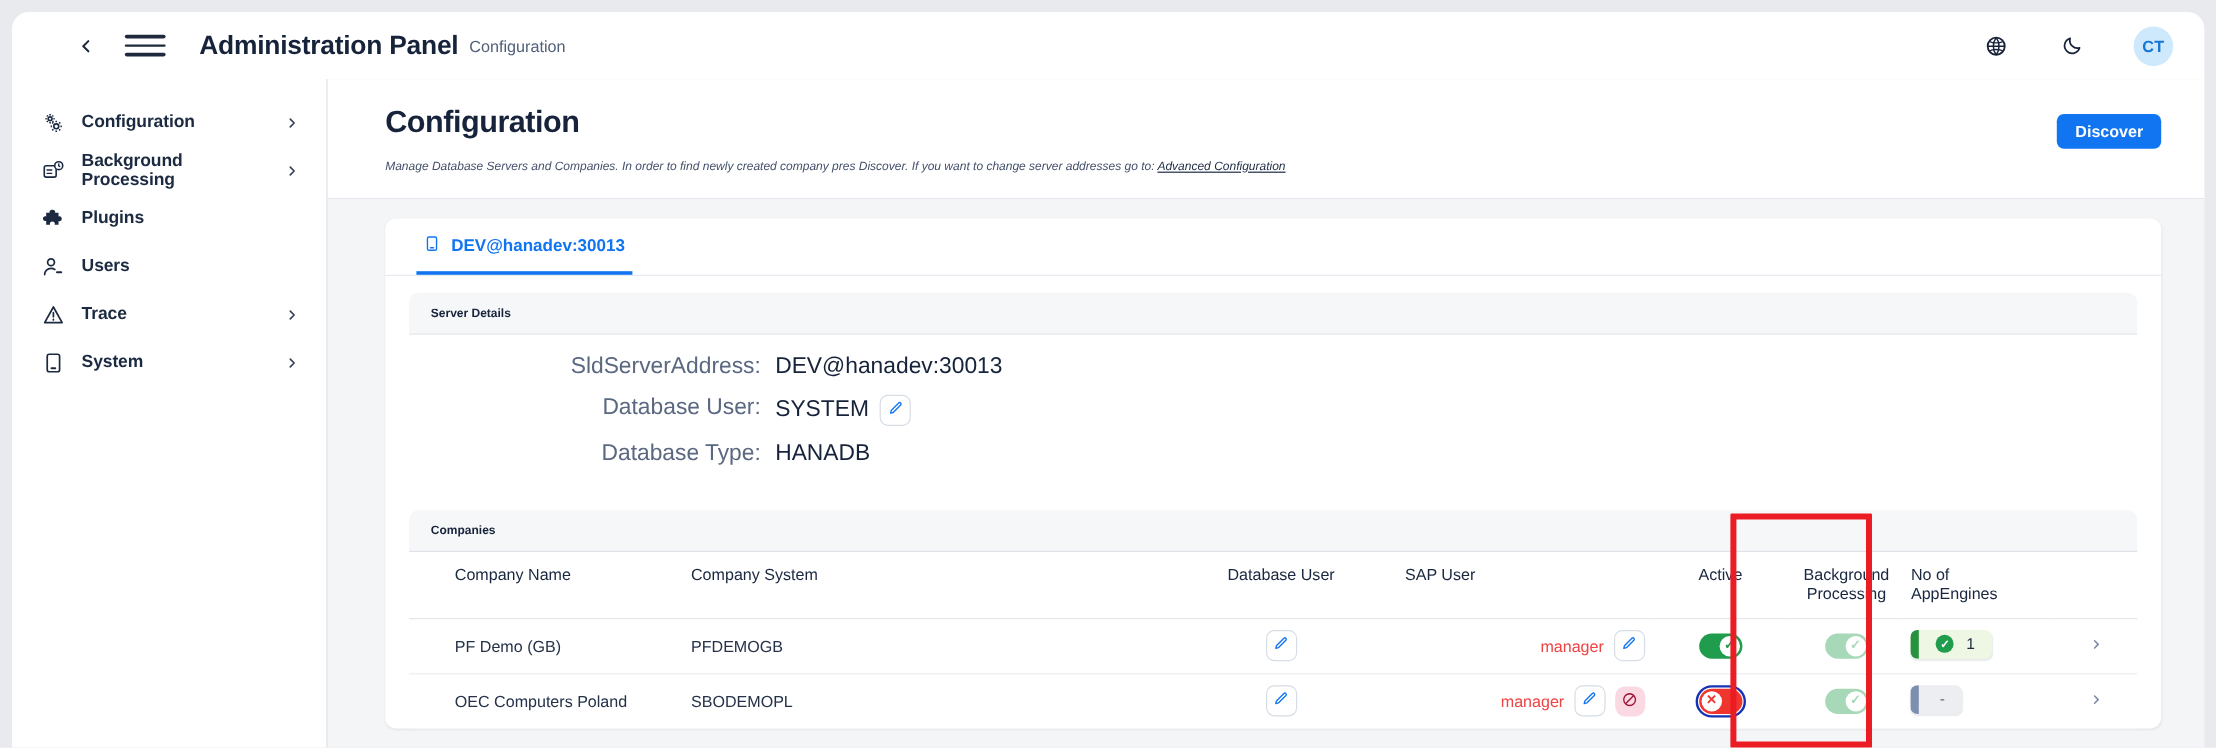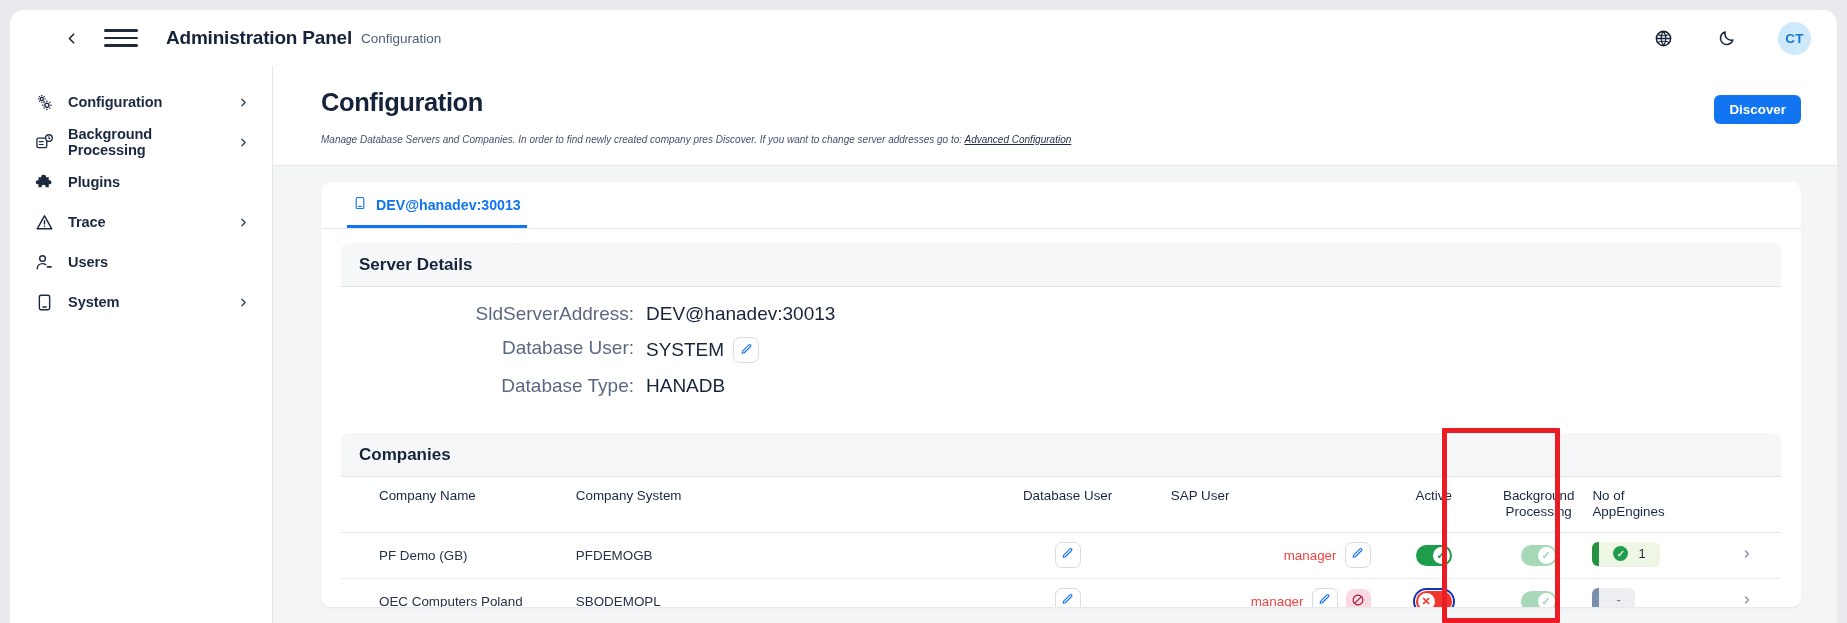--- a/index.html
+++ b/index.html
@@ -28,21 +28,21 @@
   .tb-back {
     width: 30px; height: 30px; display: flex; align-items: center; justify-content: center;
     color: #1e2a3b; cursor: pointer;
   }
   .tb-burger {
     width: 34px; height: 30px; display: flex; flex-direction: column; justify-content: center;
     gap: 5px; margin-left: 18px; cursor: pointer;
   }
   .tb-burger i { display:block; height: 2.6px; background: #1e2a3b; border-radius: 2px; }
   .tb-title {
-    margin-left: 28px; font-size: 19px; font-weight: bold; color: #16233a;
+    margin-left: 28px; font-size: 22px; font-weight: bold; color: #16233a;
     letter-spacing: -0.2px;
   }
   .tb-sub { margin-left: 9px; font-size: 13.5px; color: #51607a; }
   .tb-right { margin-left: auto; display: flex; align-items: center; gap: 38px; }
   .tb-ico { width: 26px; height: 26px; display:flex; align-items:center; justify-content:center; cursor:pointer; color:#17233a; }
   .avatar {
     width: 33px; height: 33px; border-radius: 50%;
     background: #cde9fb; color: #1777d4;
     font-size: 13.5px; font-weight: 600;
     display: flex; align-items: center; justify-content: center;
@@ -99,21 +99,21 @@
     display: flex; align-items: center; gap: 9px;
     padding: 14px 6px 12px; margin-right: 22px;
     font-size: 14.2px; font-weight: bold; color: #1175f2;
     border-bottom: 3px solid #1175f2; cursor: pointer;
   }
 
   
   .panel-area { padding: 14px 20px 0 20px; }
   .panel { background: #f6f7f9; border-radius: 8px; margin-bottom: 18px; }
   .panel-title {
-    font-size: 17px; font-weight: bold; color: #16233a;
+    font-size: 10px; font-weight: bold; color: #16233a;
     padding: 12px 18px 11px; border-bottom: 1px solid #dfe3e8;
   }
   .panel-body { background: #ffffff; border-radius: 0 0 8px 8px; padding: 16px 0 18px; }
 
   .kv-row { display: flex; margin-bottom: 12px; font-size: 19px; }
   .kv-row:last-child { margin-bottom: 0; }
   .kv-key { width: 305px; text-align: right; color: #5b6881; padding-right: 12px; }
   .kv-val { color: #16233a; }
   .kv-inline { display: flex; align-items: center; gap: 9px; }
 
@@ -278,42 +278,42 @@
         <span class="side-ico">
           <svg width="19" height="19" viewBox="0 0 24 24" fill="#1c2a41">
               <path d="M10.5 2.2c-1.5 0-2.6 1-2.6 2.3 0 .4.1.7.2 1H4.4v3.8c-.3-.2-.7-.3-1.1-.3-1.3 0-2.3 1.1-2.3 2.6s1 2.6 2.3 2.6c.4 0 .8-.1 1.1-.3v4.2h4.2c-.2-.3-.3-.7-.3-1.1 0-1.3 1.1-2.3 2.6-2.3s2.6 1 2.6 2.3c0 .4-.1.8-.3 1.1h4.2V14c.3.2.7.3 1.1.3 1.3 0 2.3-1.1 2.3-2.6s-1-2.6-2.3-2.6c-.4 0-.8.1-1.1.3V5.5h-3.7c.1-.3.2-.6.2-1 0-1.3-1.1-2.3-2.6-2.3z"></path>
             </svg>
         </span>
         <span class="side-lbl">Plugins</span>
       </div>
 
       <div class="side-item">
         <span class="side-ico">
+          <svg width="19" height="19" viewBox="0 0 24 24" fill="none" stroke="#1c2a41" stroke-width="1.8">
+              <circle cx="9.5" cy="7" r="3.6"></circle>
+              <path d="M2.8 20c0-3.9 3-6.6 6.7-6.6 1.5 0 2.9.4 4 1.2" stroke-linecap="round"></path>
+              <path d="M15.8 17.5h4.4" stroke-width="2.2" stroke-linecap="round"></path>
+            </svg>
+        </span>
+        <span class="side-lbl">Users</span>
+      </div>
+
+      <div class="side-item">
+        <span class="side-ico">
           <svg width="19" height="19" viewBox="0 0 24 24" fill="none" stroke="#1c2a41" stroke-width="1.8" stroke-linejoin="round">
               <path d="M12 3.6 21.2 20H2.8L12 3.6z"></path>
               <path d="M12 9.6v4.2M12 16.6v.6" stroke-linecap="round"></path>
             </svg>
         </span>
         <span class="side-lbl">Trace</span>
         <span class="side-chev">
           <svg width="13" height="13" viewBox="0 0 24 24" fill="none" stroke="currentColor" stroke-width="2.5" stroke-linecap="round" stroke-linejoin="round">
               <polyline points="9 18 15 12 9 6"></polyline>
             </svg>
         </span>
-      </div>
-
-      <div class="side-item">
-        <span class="side-ico">
-          <svg width="19" height="19" viewBox="0 0 24 24" fill="none" stroke="#1c2a41" stroke-width="1.8">
-              <circle cx="9.5" cy="7" r="3.6"></circle>
-              <path d="M2.8 20c0-3.9 3-6.6 6.7-6.6 1.5 0 2.9.4 4 1.2" stroke-linecap="round"></path>
-              <path d="M15.8 17.5h4.4" stroke-width="2.2" stroke-linecap="round"></path>
-            </svg>
-        </span>
-        <span class="side-lbl">Users</span>
       </div>
 
       <div class="side-item">
         <span class="side-ico">
           <svg width="19" height="19" viewBox="0 0 24 24" fill="none" stroke="#1c2a41" stroke-width="1.8">
               <rect x="5.5" y="2.8" width="13" height="18.4" rx="2.2"></rect>
               <path d="M10 17.6h4" stroke-width="2" stroke-linecap="round"></path>
             </svg>
         </span>
         <span class="side-lbl">System</span>

